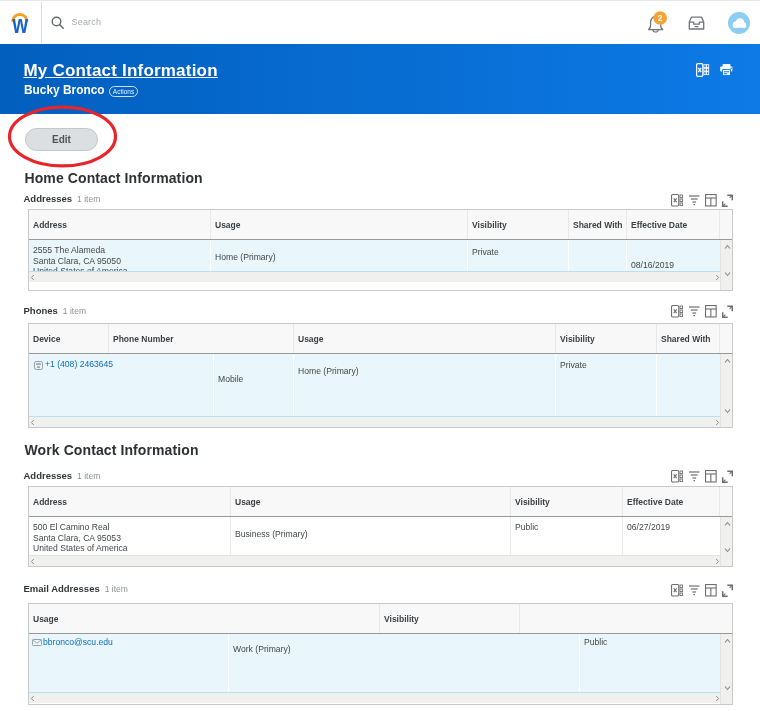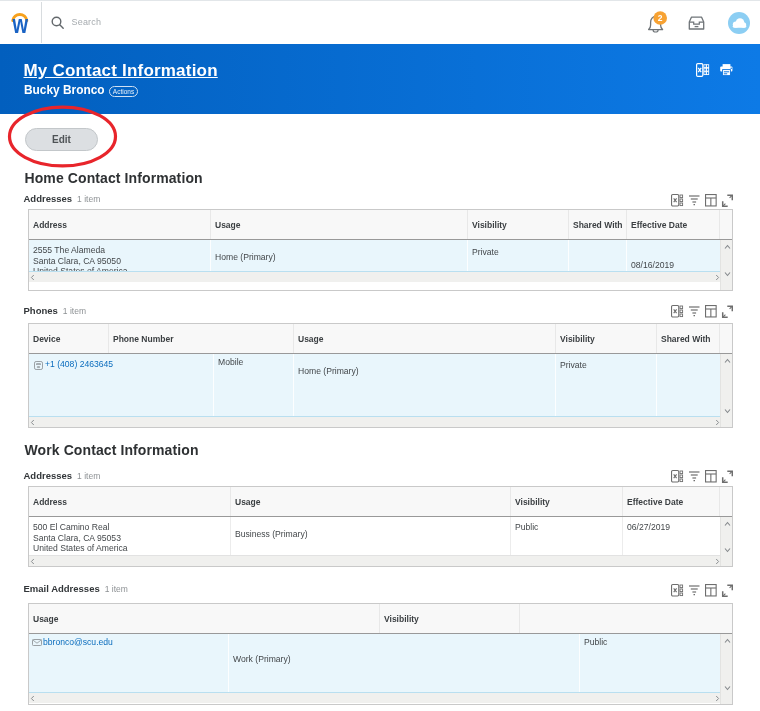--- a/index.html
+++ b/index.html
@@ -194,21 +194,21 @@
       <div class="th" style="width:262px">Usage</div>
       <div class="th" style="width:101px">Visibility</div>
       <div class="th" style="width:63px">Shared With</div>
       <div class="th" style="width:12px"></div>
     </div>
     <div class="trow blue" style="height:63px">
       <div class="td" style="width:185px;padding-top:4.5px;position:relative"><svg style="position:absolute;left:5px;top:7px" width="9" height="9" viewBox="0 0 9 9">
             <rect x="0.5" y="0.5" width="8" height="8" rx="1.6" stroke="#9aa0a4" fill="none" stroke-width="1"></rect>
             <path d="M2 3.4 L7 3.4 M2.6 3.4 L2.6 2.6 L6.4 2.6 L6.4 3.4 M3.4 5.6 L5.6 5.6 L5.6 6.6 L3.4 6.6 Z" stroke="#9aa0a4" fill="none" stroke-width="0.9"></path>
           </svg><span class="link" style="margin-left:12px">+1 (408) 2463645</span></div>
-      <div class="td" style="width:80px;padding-top:3px">Mobile</div>
+      <div class="td" style="width:80px;padding-top:20px">Mobile</div>
       <div class="td usage" style="width:262px">Home (Primary)</div>
       <div class="td" style="width:101px;padding-top:5.5px">Private</div>
       <div class="td" style="width:63px"></div>
           </div>
     <div class="vcol" style="height:73px">
         <svg style="position:absolute;top:4px;left:3px" width="7" height="6" viewBox="0 0 7 6">
           <path d="M1 4.5 L3.5 1.5 L6 4.5" stroke="#85898c" stroke-width="1.1" fill="none"></path>
         </svg>
         <svg style="position:absolute;bottom:13px;left:3px" width="7" height="6" viewBox="0 0 7 6">
           <path d="M1 1.5 L3.5 4.5 L6 1.5" stroke="#85898c" stroke-width="1.1" fill="none"></path>
@@ -271,21 +271,21 @@
     <div class="thead">
       <div class="th" style="width:351px">Usage</div>
       <div class="th" style="width:140px">Visibility</div>
       <div class="th" style="width:12px"></div>
     </div>
     <div class="trow blue" style="height:59px">
       <div class="td" style="width:200px;padding-top:2.5px;position:relative"><svg style="position:absolute;left:2.5px;top:5px" width="10" height="7" viewBox="0 0 10 7">
             <rect x="0.5" y="0.5" width="9" height="6" rx="0.8" stroke="#9aa0a4" fill="none" stroke-width="1"></rect>
             <path d="M0.8 1 L5 4.2 L9.2 1" stroke="#9aa0a4" fill="none" stroke-width="0.9"></path>
           </svg><span class="link" style="margin-left:10px">bbronco@scu.edu</span></div>
-      <div class="td" style="width:351px;padding-top:20px">Work (Primary)</div>
+      <div class="td" style="width:351px;padding-top:10px">Work (Primary)</div>
       <div class="td" style="width:140px;padding-top:3px">Public</div>
           </div>
     <div class="vcol" style="height:70px">
         <svg style="position:absolute;top:4px;left:3px" width="7" height="6" viewBox="0 0 7 6">
           <path d="M1 4.5 L3.5 1.5 L6 4.5" stroke="#85898c" stroke-width="1.1" fill="none"></path>
         </svg>
         <svg style="position:absolute;bottom:13px;left:3px" width="7" height="6" viewBox="0 0 7 6">
           <path d="M1 1.5 L3.5 4.5 L6 1.5" stroke="#85898c" stroke-width="1.1" fill="none"></path>
         </svg>
       </div>

